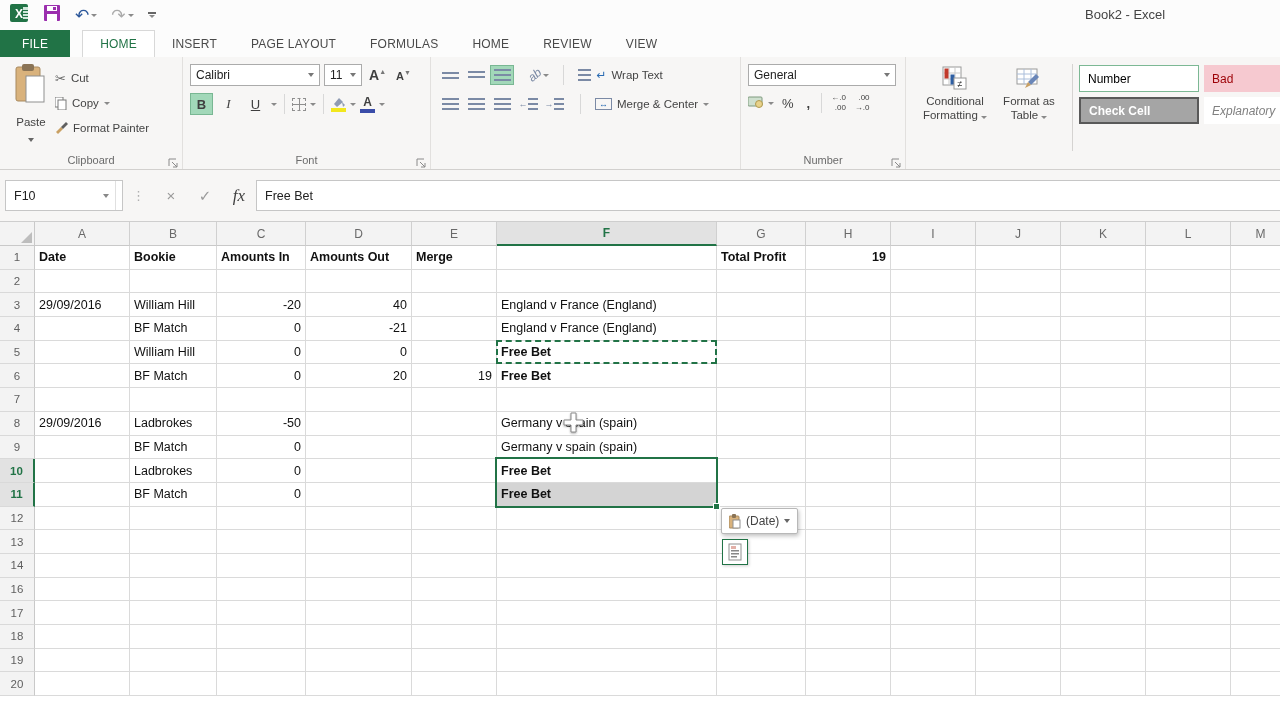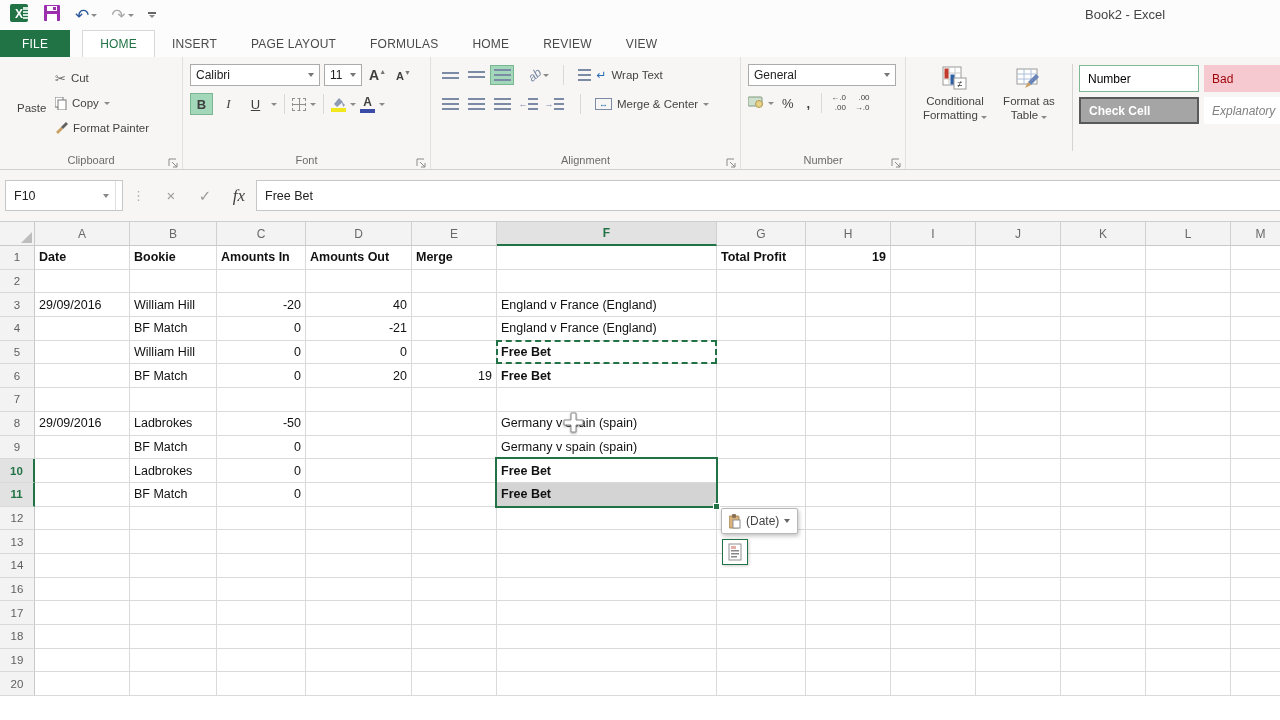--- a/index.html
+++ b/index.html
@@ -24,21 +24,21 @@
   .tab.active{background:#fff;color:var(--green);border:1px solid #d8d8d8;border-bottom:none;}
   
   .ribbon{height:113px;background:#f7f6f5;border-bottom:1px solid #d2d0ce;display:flex;}
   .group{position:relative;border-right:1px solid #e2e0de;display:flex;flex-direction:column;flex-shrink:0;}
   .gbody{flex:1;padding:7px 5px 0 7px;display:flex;}
   .gfoot{height:18px;display:flex;align-items:center;justify-content:center;position:relative;}
   .glabel{font-size:11px;color:#6b6b6b;}
   .launcher{position:absolute;right:3px;bottom:3px;width:11px;height:11px;}
   .sbtn,.tbtn,.bigbtn{cursor:default;}
   
-  .paste-col{width:48px;display:flex;align-items:center;gap:10px;}
+  .paste-col{width:48px;display:flex;flex-direction:column;align-items:center;gap:10px;}
   .paste-col .lbl{font-size:11.5px;color:#444;}
   .cc-col{display:flex;flex-direction:column;justify-content:flex-start;gap:5px;padding-top:4px;}
   .sbtn{display:flex;align-items:center;gap:5px;font-size:11.5px;color:#444;height:20px;}
   .ic-cut{font-size:13px;color:#666;}
   
   .fg{flex-direction:column;}
   .frow{display:flex;align-items:center;gap:4px;margin-bottom:7px;}
   .combo{background:#fff;border:1px solid #ababab;height:22px;display:flex;align-items:center;justify-content:space-between;padding:0 5px;font-size:12px;color:#222;}
   .combo .caret{border-top-color:#777;}
   .af{font-size:14px;color:#3f3f3f;font-weight:600;position:relative;padding:0 3px;}
@@ -290,27 +290,20 @@
               <span class="lic" style="width:10px"></span>
             </span>
           <span class="vsep" style="margin:0 12px;"></span>
           <span class="wbtn">
               <span class="mergebox">↔</span>
               <span>Merge &amp; Center</span>
               <span class="mini-caret"></span>
             </span>
         </div>
       </div>
-      <div class="gfoot">
-          <span class="glabel">Alignment</span>
-        <span class="launcher"><svg width="11" height="11">
-              <path d="M1 1 v7 M1 1 h7" stroke="#8a8a8a" fill="none"></path>
-              <path d="M4 4 l5 5 M9 5 v4 h-4" stroke="#8a8a8a" fill="none"></path>
-            </svg></span>
-      </div>
     </div>
 
     <div class="group" style="width:165px">
       <div class="gbody" style="flex-direction:column;">
         <div class="frow">
           <div class="combo" style="width:148px">
               <span>General</span>
               <span class="caret"></span>
             </div>
         </div>

